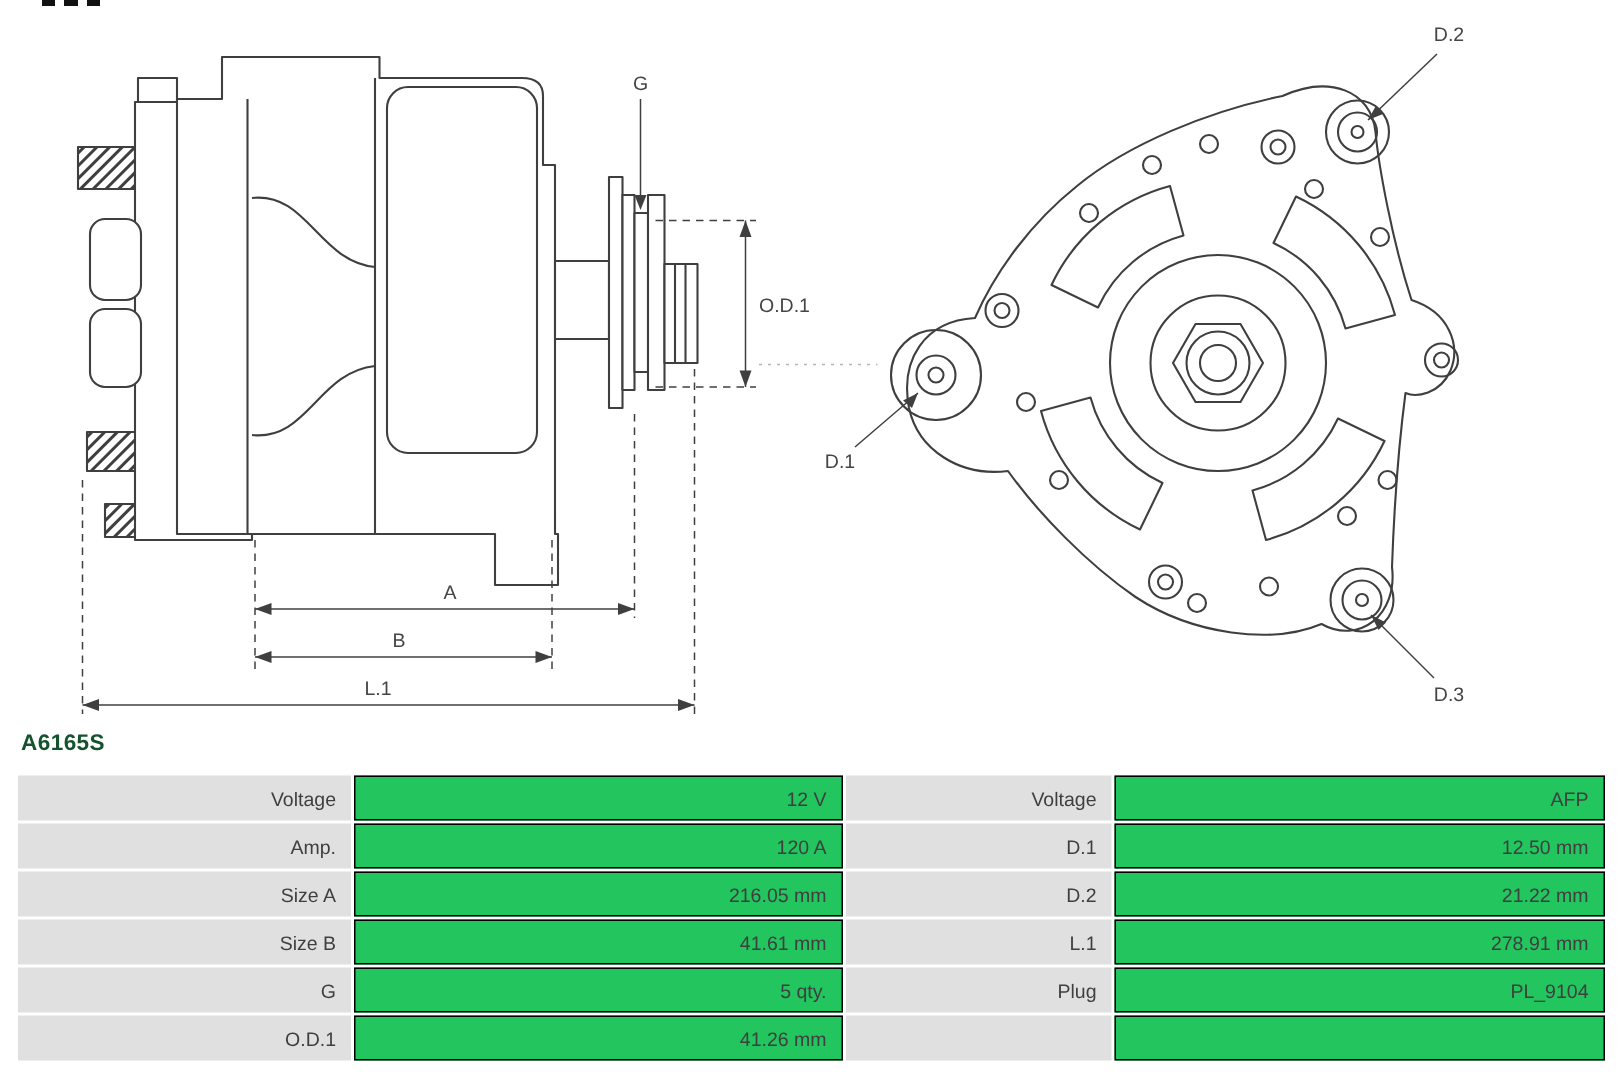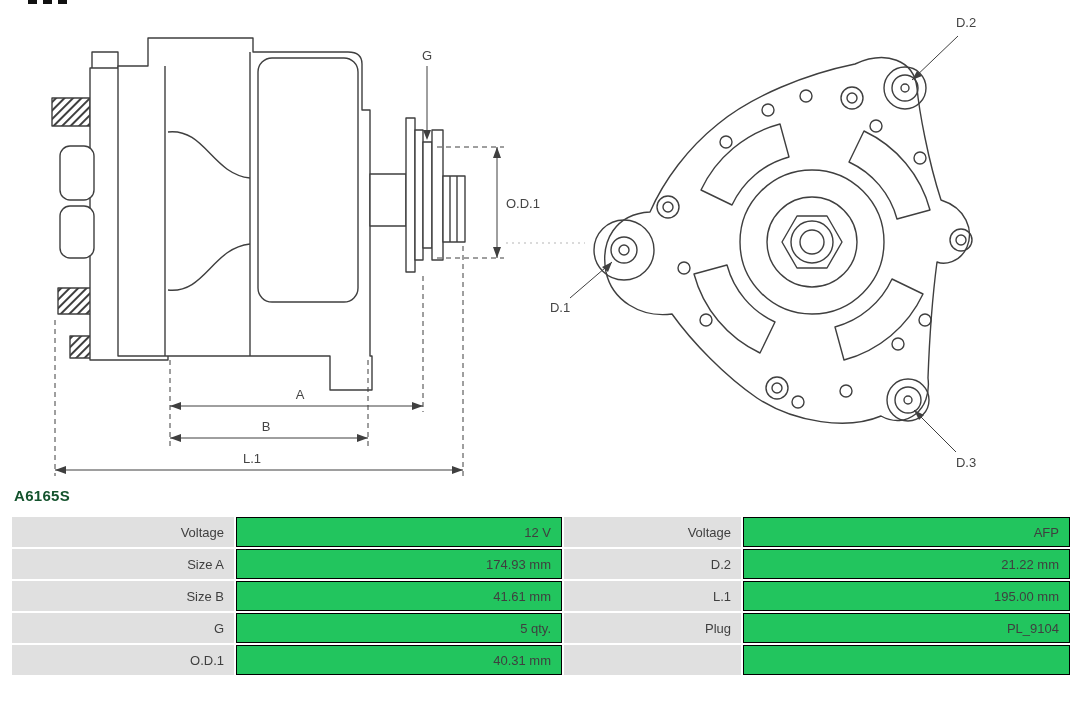--- a/index.html
+++ b/index.html
@@ -175,37 +175,43 @@
       <col style="width:327px">
   </colgroup>
   <tbody>
     <tr>
       <td class="lbl">Voltage</td>
       <td class="val">12 V</td>
       <td class="lbl">Voltage</td>
       <td class="val">AFP</td>
     </tr>
     <tr>
+      <td class="lbl">Amp.</td>
+      <td class="val">120 A</td>
+      <td class="lbl">D.1</td>
+      <td class="val">12.50 mm</td>
+    </tr>
+    <tr>
       <td class="lbl">Size A</td>
-      <td class="val">174.93 mm</td>
+      <td class="val">216.05 mm</td>
       <td class="lbl">D.2</td>
       <td class="val">21.22 mm</td>
     </tr>
     <tr>
       <td class="lbl">Size B</td>
       <td class="val">41.61 mm</td>
       <td class="lbl">L.1</td>
-      <td class="val">195.00 mm</td>
+      <td class="val">278.91 mm</td>
     </tr>
     <tr>
       <td class="lbl">G</td>
       <td class="val">5 qty.</td>
       <td class="lbl">Plug</td>
       <td class="val">PL_9104</td>
     </tr>
     <tr>
       <td class="lbl">O.D.1</td>
-      <td class="val">40.31 mm</td>
+      <td class="val">41.26 mm</td>
       <td class="lbl"></td>
       <td class="val"></td>
     </tr>
   </tbody>
 </table>
 
 </body></html>

